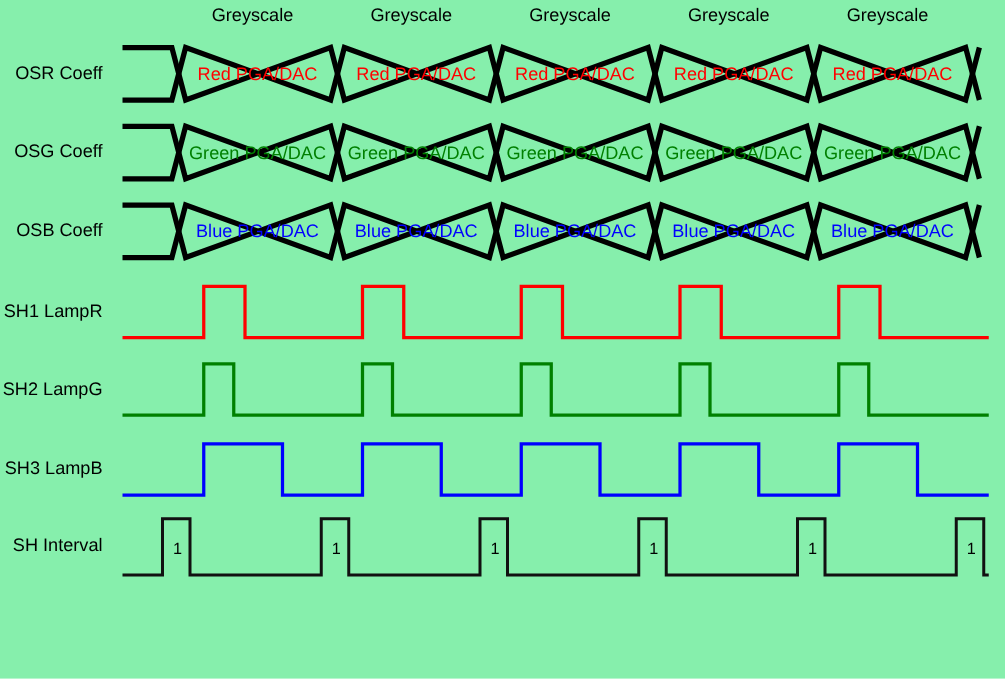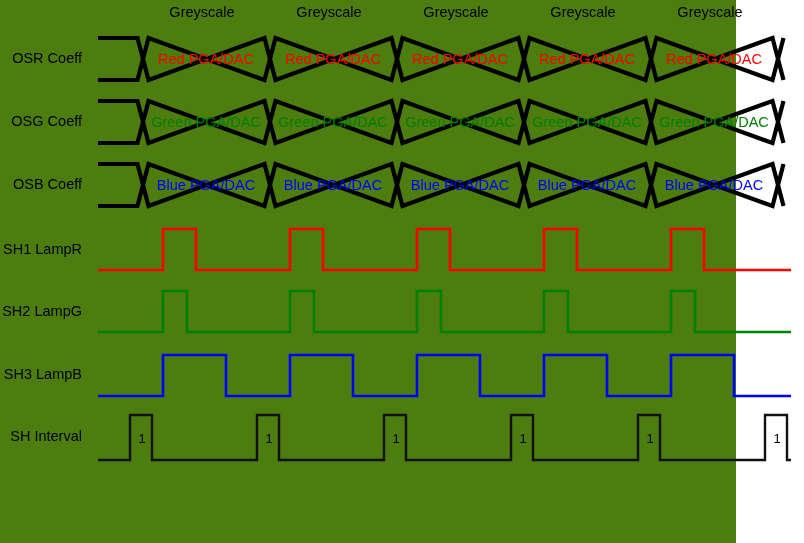--- a/index.html
+++ b/index.html
@@ -8,23 +8,23 @@
     background: #ffffff;
   }
   body {
     width: 804px;
     height: 543px;
     font-family: "Liberation Sans", sans-serif;
     overflow: hidden;
   }
   #diagram-root {
     position: relative;
-    width: 736px;
+    width: 804px;
     height: 543px;
-    background: #4d7c0f;
+    background: #86efac;
   }
   svg.timing-svg {
     position: absolute;
     left: 0;
     top: 0;
     width: 804px;
     height: 543px;
     display: block;
   }
   text {

